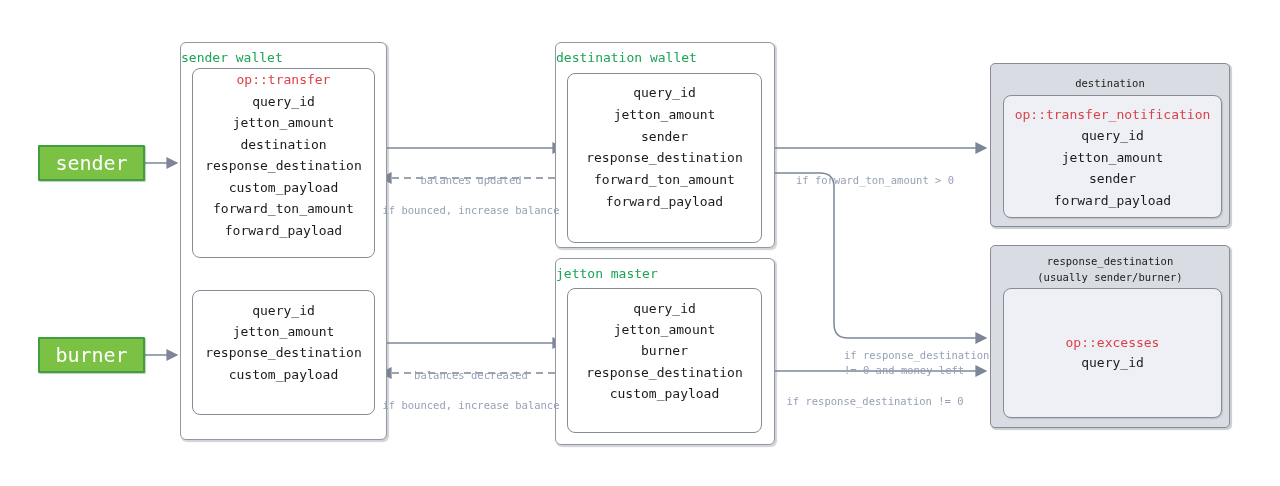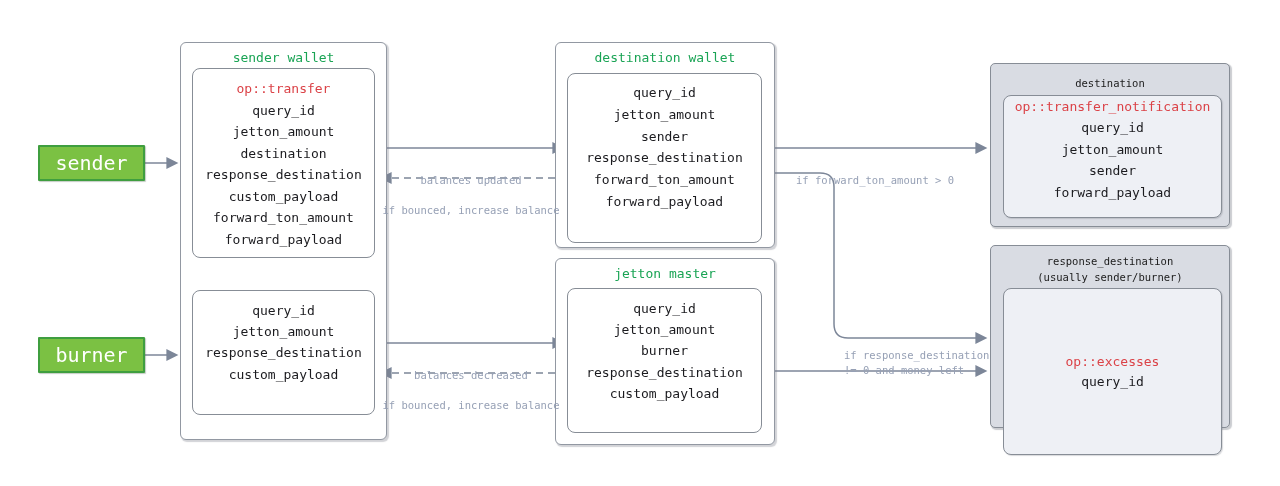--- a/index.html
+++ b/index.html
@@ -19,21 +19,21 @@
     background:var(--green-fill);border:2px solid var(--green-border);
     color:#fff;font-size:20px;display:flex;align-items:center;justify-content:center;
     border-radius:1px;box-shadow:1px 1px 1px rgba(90,110,90,.35);
   }
 
   .container-box{
     position:absolute;background:#fff;border:1.4px solid var(--border-gray);
     border-radius:6px;box-shadow:1.5px 1.5px 1px rgba(125,130,140,.35);
   }
   .container-title{
-    padding-top:7px;text-align:center;font-size:13px;color:var(--green-text);
+    padding-top:7px;text-align:left;font-size:13px;color:var(--green-text);
     white-space:pre;
   }
 
   .msg{
     position:absolute;background:#fff;border:1.4px solid var(--box-border);
     border-radius:8px;text-align:center;font-size:13px;color:var(--ink);
     overflow:hidden;
   }
   .msg .op{color:var(--red);}
   .msg div{white-space:pre;}
@@ -86,21 +86,21 @@
     <span>sender</span>
   </div>
   <div class="actor" style="left:38px;top:337px;">
     <span>burner</span>
   </div>
 
   <div class="container-box" style="left:180px;top:42px;width:207px;height:398px;">
     <div class="container-title">sender wallet</div>
   </div>
 
-  <div class="msg" style="left:192px;top:68px;width:183px;height:190px;padding-top:9px;line-height:21.5px;">
+  <div class="msg" style="left:192px;top:68px;width:183px;height:190px;line-height:21.5px;">
     <div class="op">op::transfer</div>
     <div>query_id</div>
     <div>jetton_amount</div>
     <div>destination</div>
     <div>response_destination</div>
     <div>custom_payload</div>
     <div>forward_ton_amount</div>
     <div>forward_payload</div>
   </div>
 
@@ -133,37 +133,38 @@
     <div>jetton_amount</div>
     <div>burner</div>
     <div>response_destination</div>
     <div>custom_payload</div>
   </div>
 
   <div class="panel" style="left:990px;top:63px;width:240px;height:164px;">
     <div class="panel-title single">destination</div>
   </div>
 
-  <div class="msg inner" style="left:1003px;top:95px;width:219px;height:123px;padding-top:0;line-height:21.4px;">
+  <div class="msg inner" style="left:1003px;top:95px;width:219px;height:123px;padding-top:8px;line-height:21.4px;">
     <div class="op">op::transfer_notification</div>
     <div>query_id</div>
     <div>jetton_amount</div>
     <div>sender</div>
     <div>forward_payload</div>
   </div>
 
   <div class="panel" style="left:990px;top:245px;width:240px;height:183px;">
     <div class="panel-title"><span>response_destination</span><br><span>(usually sender/burner)</span></div>
   </div>
 
-  <div class="msg inner centered" style="left:1003px;top:288px;width:219px;height:167px;line-height:20px;">
+  <div class="msg inner centered" style="left:1003px;top:288px;width:219px;height:130px;line-height:20px;">
     <div class="op">op::excesses</div>
     <div>query_id</div>
   </div>
 
   <div class="edge-label centered" style="left:471px;top:133px;">balances updated</div>
   <div class="edge-label centered" style="left:471px;top:163px;">if bounced, increase balance</div>
   <div class="edge-label centered" style="left:471px;top:328px;">balances decreased</div>
   <div class="edge-label centered" style="left:471px;top:358px;">if bounced, increase balance</div>
   <div class="edge-label centered" style="left:875px;top:133px;text-align:right;">if forward_ton_amount &gt; 0</div>
   <div class="edge-label" style="left:844px;top:308px;"><span>if response_destination</span><br><span>!= 0 and money left</span></div>
+  <div class="edge-label centered" style="left:875px;top:354px;">if response_destination != 0</div>
 
 </div>
 
 </body></html>

